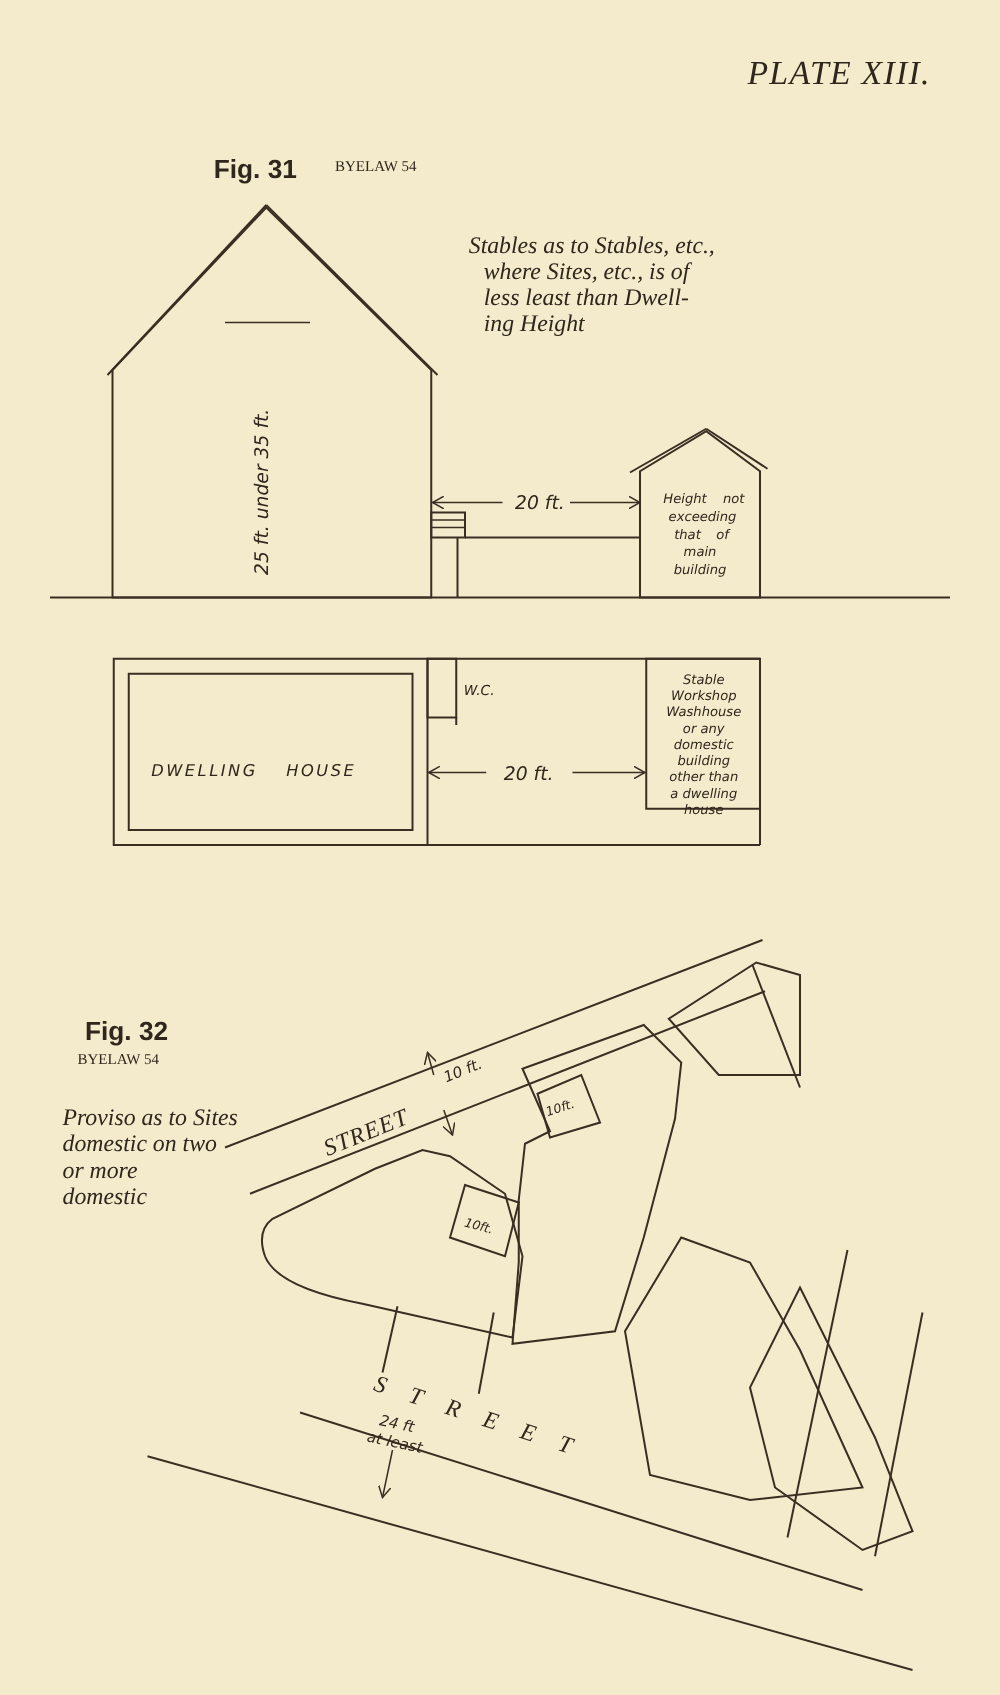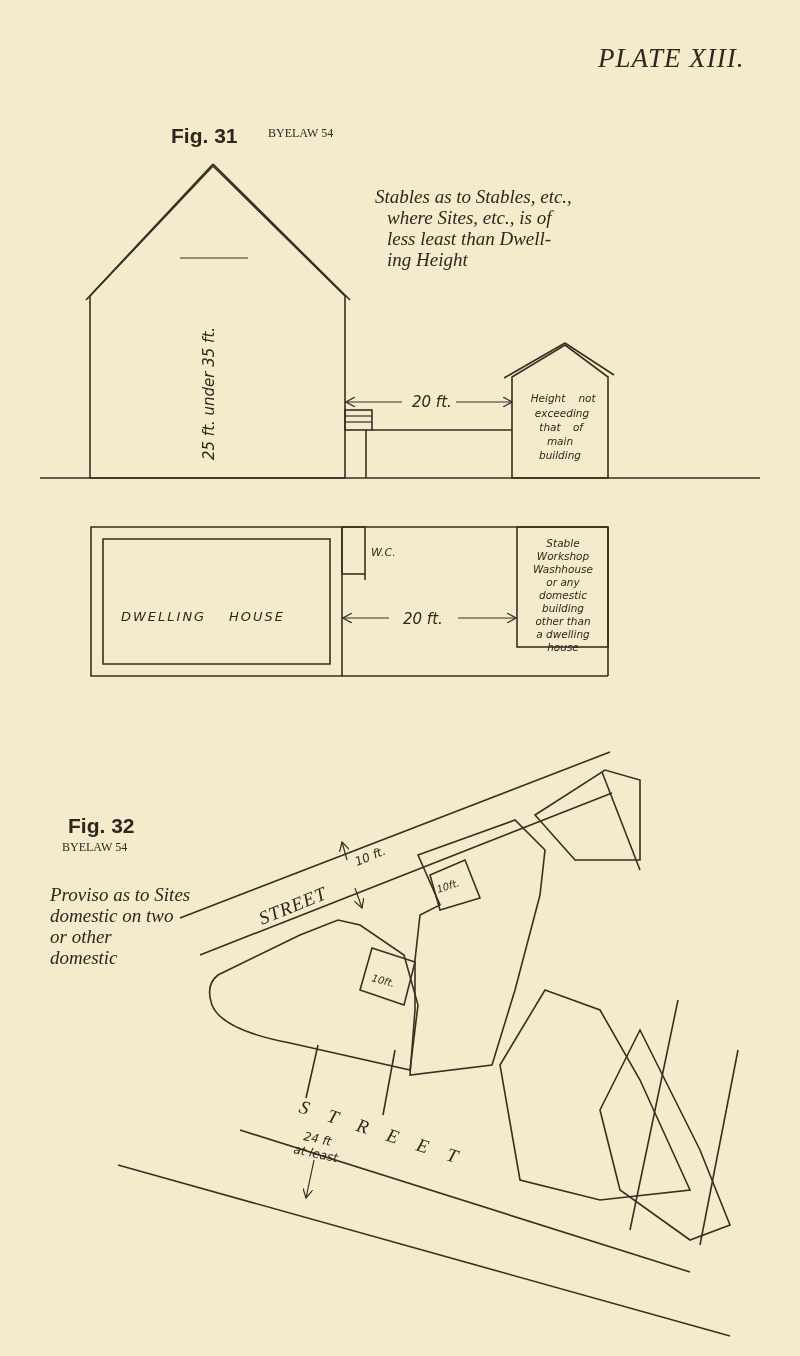--- a/index.html
+++ b/index.html
@@ -43,21 +43,21 @@
   <div style="padding-left:12px">where Sites, etc., is of</div>
   <div style="padding-left:12px">less least than Dwell-</div>
   <div style="padding-left:12px">ing Height</div>
 </div>
 
 <div class="abs fig-label" style="left:52px; top:814px;margin-left:16px;">Fig. 32</div>
 <div class="abs byelaw" style="left:62px; top:840px;">BYELAW 54</div>
 <div class="abs proviso" style="left:50px; top:884px;">
   <div>Proviso as to Sites</div>
   <div>domestic on two</div>
-  <div>or other</div>
+  <div>or more</div>
   <div>domestic</div>
 </div>
 
 <svg width="800" height="1356" viewBox="0 0 800 1356">
   <defs>
     <pattern id="hatchFwd" width="7" height="7" patternUnits="userSpaceOnUse" patternTransform="rotate(-45)">
       <line x1="0" y1="0" x2="0" y2="7" stroke="#3a2e22" stroke-width="1.4"></line>
     </pattern>
     <pattern id="hatchBack" width="7" height="7" patternUnits="userSpaceOnUse" patternTransform="rotate(45)">
       <line x1="0" y1="0" x2="0" y2="7" stroke="#3a2e22" stroke-width="1.4"></line>

